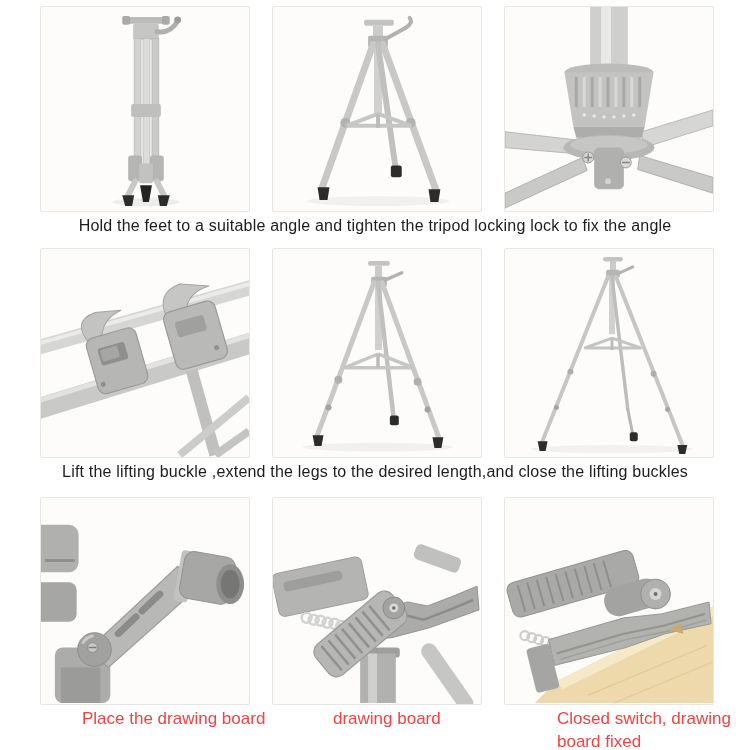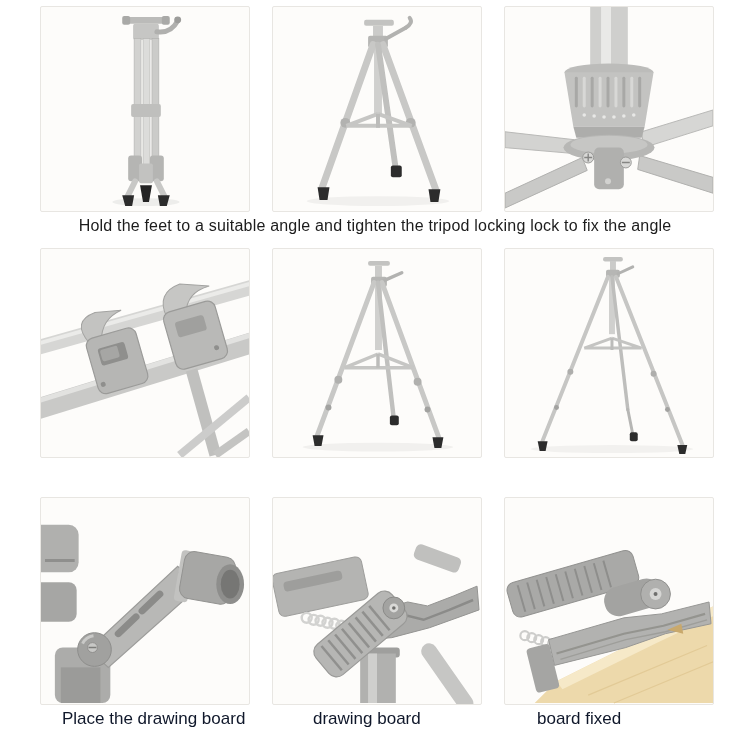--- a/index.html
+++ b/index.html
@@ -9,21 +9,21 @@
          border-radius:2px;overflow:hidden;box-sizing:border-box;}
   .r1{top:6px;height:206px;}
   .r2{top:248px;height:210px;}
   .r3{top:497px;height:208px;}
   .c1{left:40px;} .c2{left:272px;} .c3{left:504px;}
   .panel svg{display:block;width:100%;height:100%;}
   .cap-mid{position:absolute;left:0;width:750px;text-align:center;
            font-size:16px;letter-spacing:0.2px;color:#1c1c1c;}
   #cap-step1{top:217px;}
   #cap-step2{top:463px;}
-  .cap-bottom{position:absolute;font-size:17px;line-height:23px;color:#0f172a;}
+  .cap-bottom{position:absolute;font-size:17px;line-height:23px;color:#ef4444;margin-left:20px;}
   #cap-b1{left:62px;top:707px;}
   #cap-b2{left:313px;top:707px;}
   #cap-b3{left:537px;top:707px;}
 </style>
 </head>
 <body>
 
 <div id="canvas">
 
   <div class="panel r1 c1">
@@ -177,20 +177,21 @@
       <circle cx="52" cy="158" r="2.5" fill="#a2a2a0"></circle>
       <circle cx="164" cy="160" r="2.5" fill="#a2a2a0"></circle>
       <path d="M108 88 L80 98 M108 88 L138 98 M80 98 L138 98" stroke="#c4c4c2" stroke-width="3" fill="none"></path>
       <path d="M108 88 L108 100" stroke="#bcbcba" stroke-width="3"></path>
       <polygon points="33,192 43,192 41,202 35,202" fill="#2c2c2c"></polygon>
       <polygon points="174,196 184,196 182,205 176,205" fill="#2c2c2c"></polygon>
       <rect x="126" y="183" width="8" height="9" rx="2" fill="#2c2c2c"></rect>
     </svg>
   </div>
 
+  <div class="cap-mid" id="cap-step2">Lift the lifting buckle ,extend the legs to the desired length,and close the lifting buckles</div>
 
   <div class="panel r3 c1">
     <svg viewBox="0 0 210 206">
       <rect x="-18" y="26" width="56" height="48" rx="10" fill="#b0b0ae"></rect>
       <rect x="-14" y="84" width="50" height="40" rx="8" fill="#a6a6a4"></rect>
       <path d="M4 62 L34 62" stroke="#8f8f8d" stroke-width="3"></path>
       <rect x="14" y="150" width="56" height="56" rx="8" fill="#acacaa"></rect>
       <rect x="20" y="170" width="40" height="36" fill="#9b9b99"></rect>
       <polygon points="48,152 138,68 160,88 68,170" fill="#b8b8b6" stroke="#9c9c9a" stroke-width="1.2"></polygon>
       <path d="M78 136 L96 119" stroke="#8b8b89" stroke-width="7" stroke-linecap="round"></path>
@@ -297,16 +298,17 @@
   </div>
 
   <div class="cap-bottom" id="cap-b1">
     <div>Place the drawing board</div>
     <div></div>
   </div>
   <div class="cap-bottom" id="cap-b2">
     <div>drawing board</div>
   </div>
   <div class="cap-bottom" id="cap-b3">
+    <div>Closed switch, drawing</div>
     <div>board fixed</div>
   </div>
 
 </div>
 
 </body></html>

